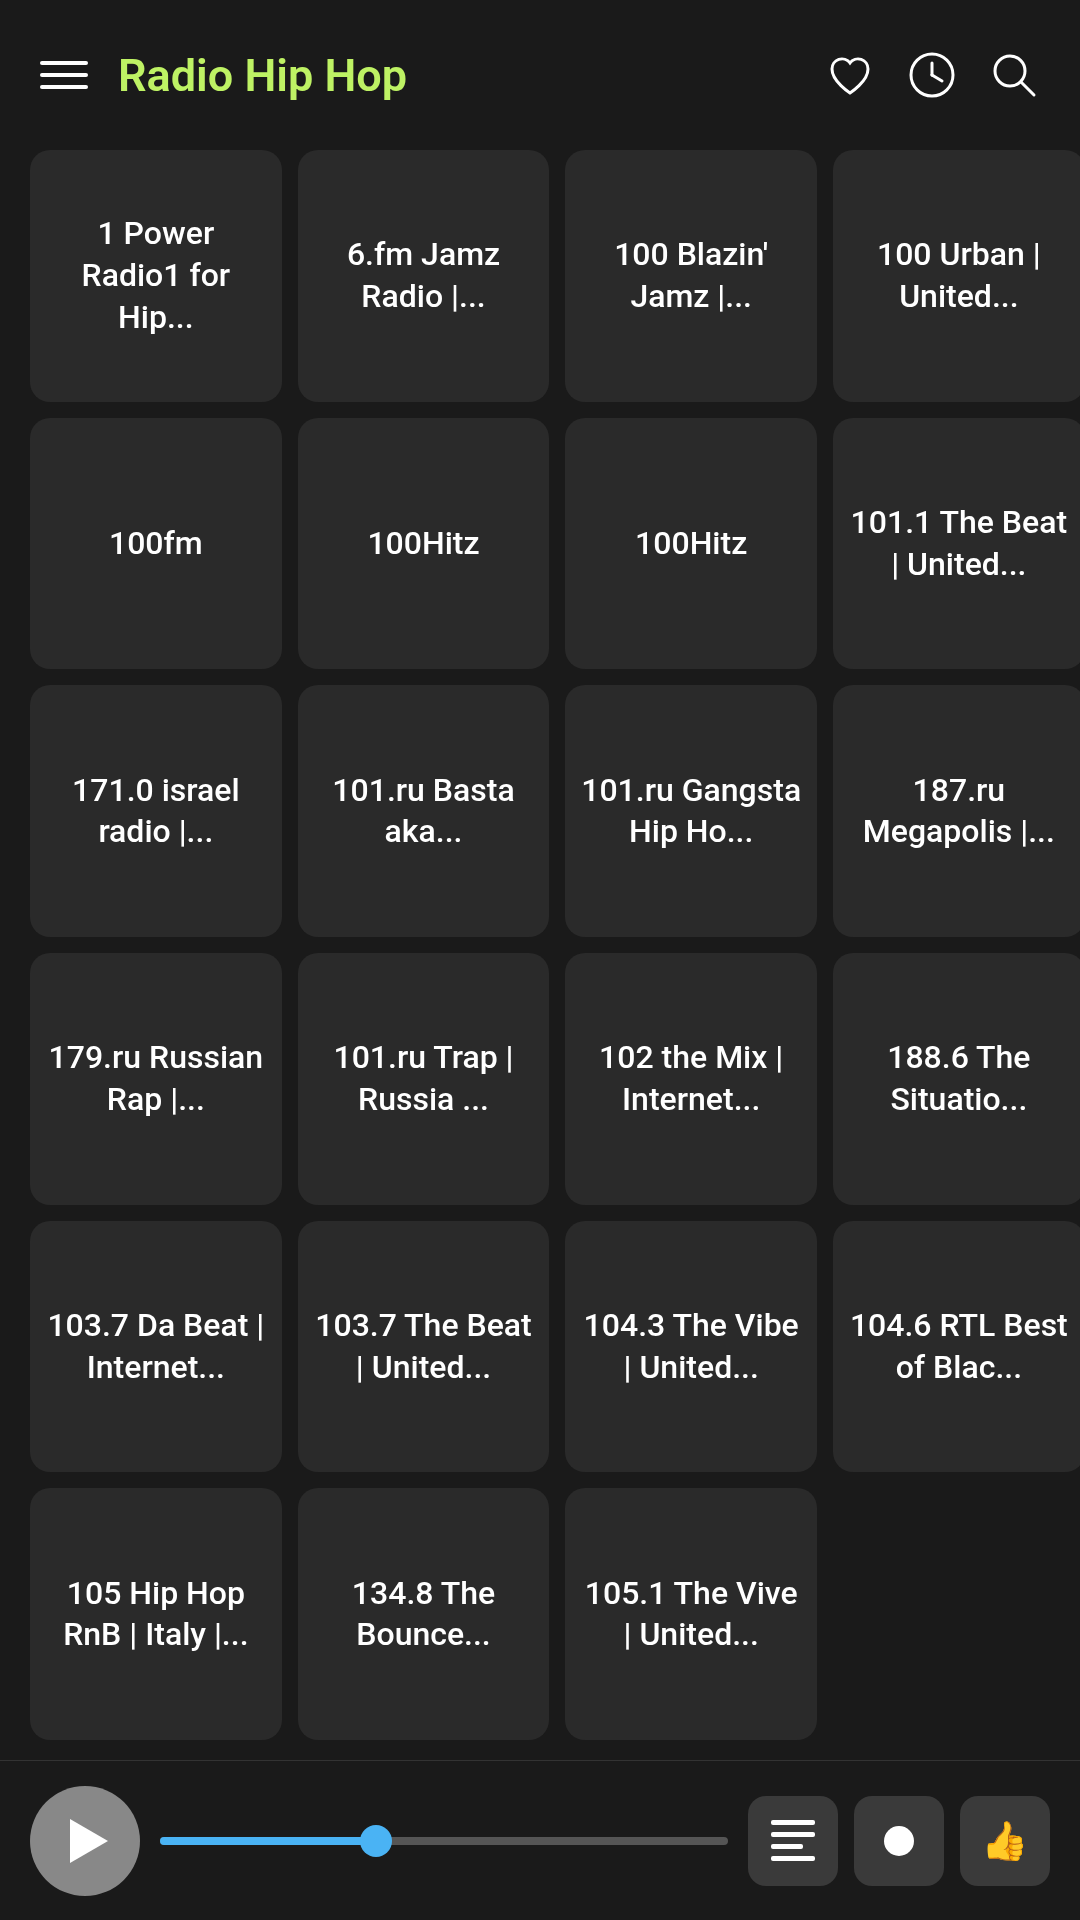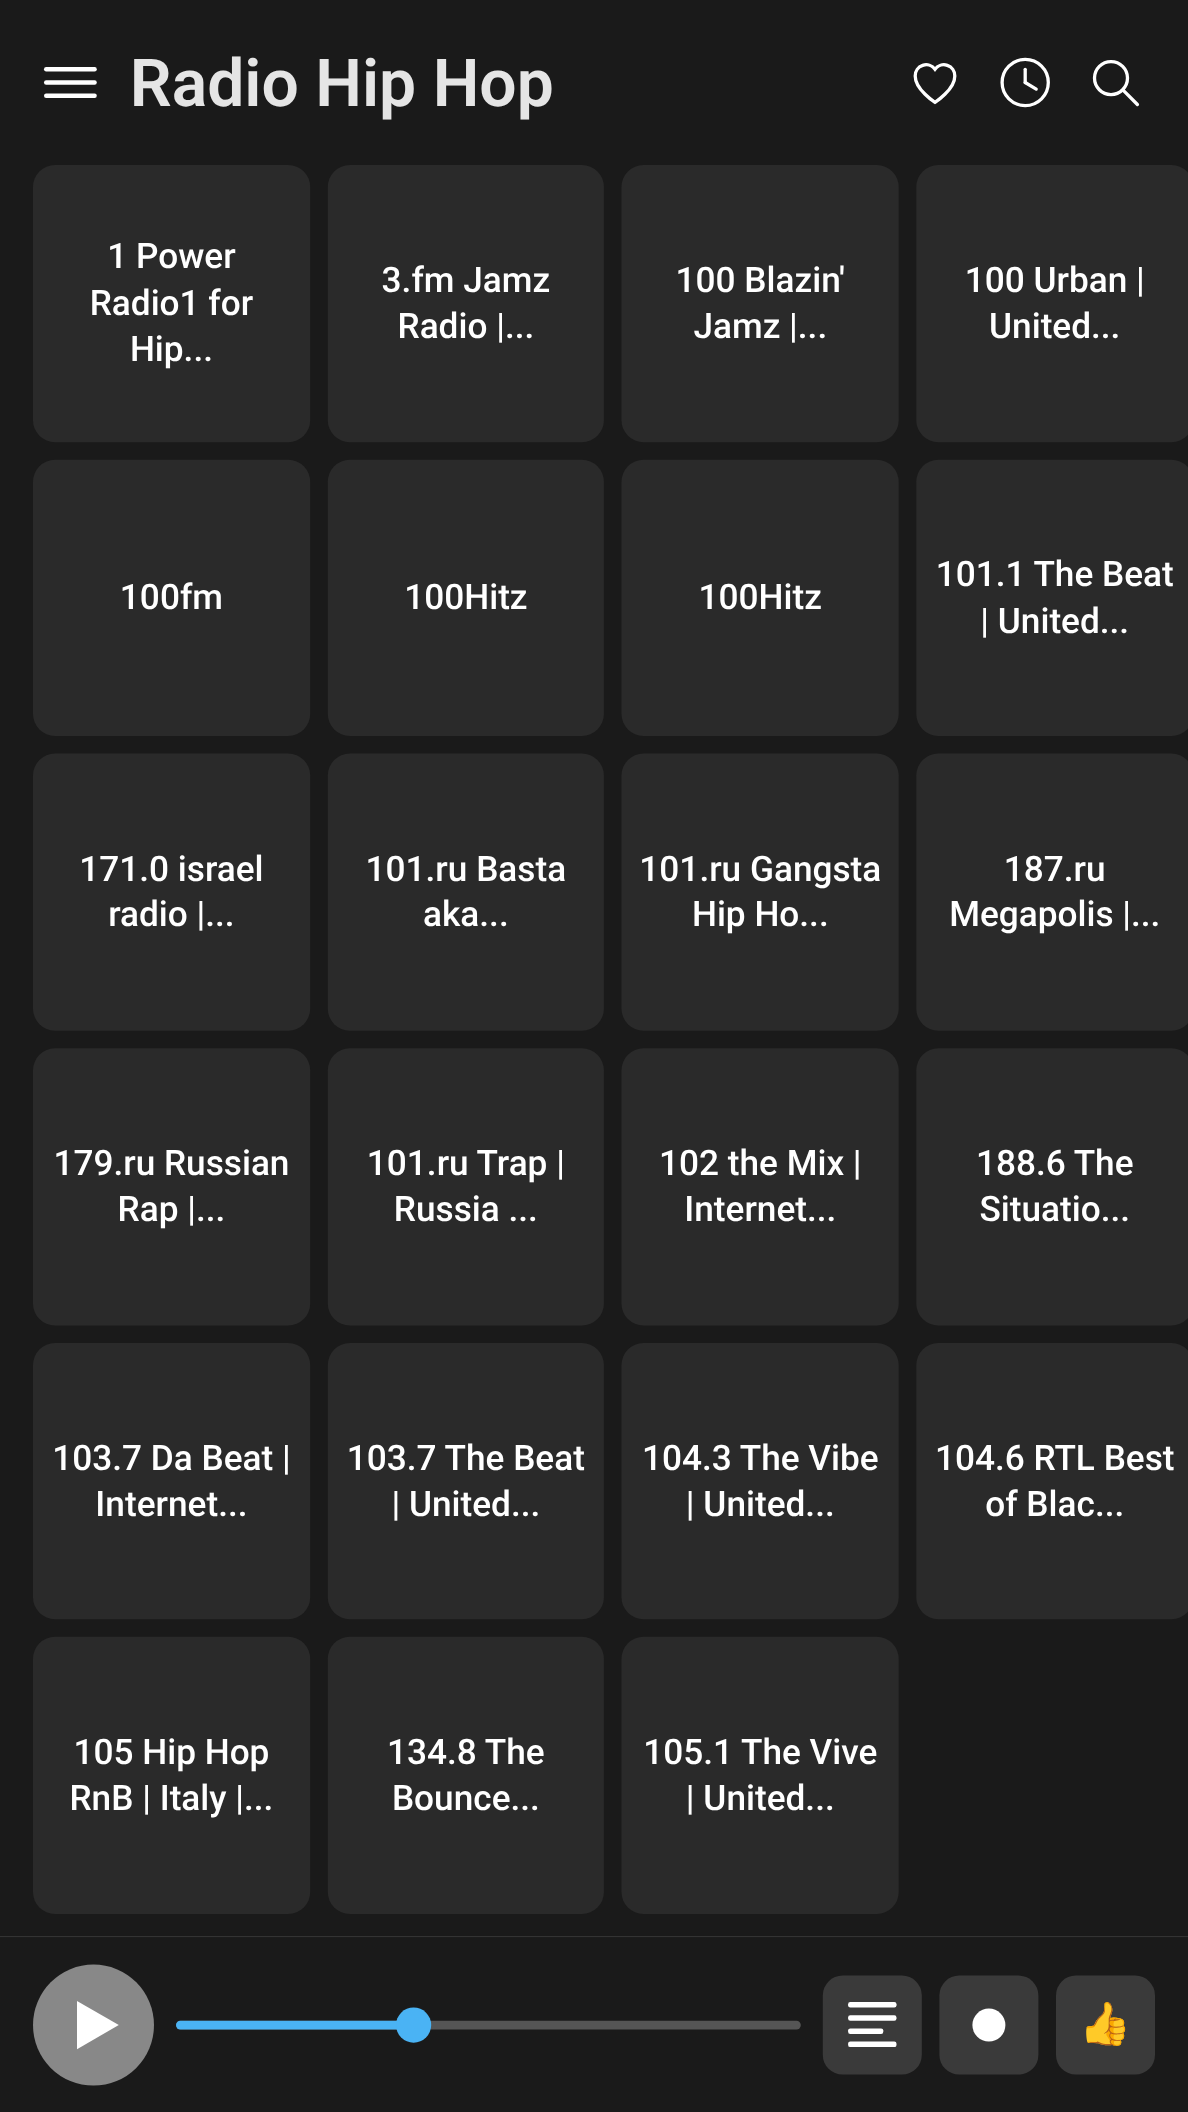--- a/index.html
+++ b/index.html
@@ -42,23 +42,23 @@
 
     .hamburger-icon span {
       display: block;
       width: 48px;
       height: 4px;
       background-color: #ffffff;
       border-radius: 2px;
     }
 
     .header-title {
-      font-size: 60px;
+      font-size: 45px;
       font-weight: 600;
-      color: #e5e5e5;
+      color: #bef264;
     }
 
     .header-icons {
       display: flex;
       align-items: center;
       gap: 30px;
     }
 
     .header-icon {
       width: 52px;
@@ -220,21 +220,21 @@
     </svg>
     <svg class="header-icon" viewBox="0 0 52 52" fill="none" xmlns="http://www.w3.org/2000/svg">
       <circle cx="22" cy="22" r="15" stroke="#ffffff" stroke-width="3" fill="none"></circle>
       <line x1="33" y1="33" x2="46" y2="46" stroke="#ffffff" stroke-width="3" stroke-linecap="round"></line>
     </svg>
   </div>
 </div>
 
 <div class="grid-container" id="grid-container">
 <div class="grid-item">1 Power Radio1 for Hip...</div>
-    <div class="grid-item">3.fm Jamz Radio |...</div>
+    <div class="grid-item">6.fm Jamz Radio |...</div>
     <div class="grid-item">100 Blazin' Jamz |...</div>
     <div class="grid-item">100 Urban | United...</div>
     <div class="grid-item">100fm</div>
     <div class="grid-item">100Hitz</div>
     <div class="grid-item">100Hitz</div>
     <div class="grid-item">101.1 The Beat | United...</div>
     <div class="grid-item">171.0 israel radio |...</div>
     <div class="grid-item">101.ru Basta aka...</div>
     <div class="grid-item">101.ru Gangsta Hip Ho...</div>
     <div class="grid-item">187.ru Megapolis |...</div>

